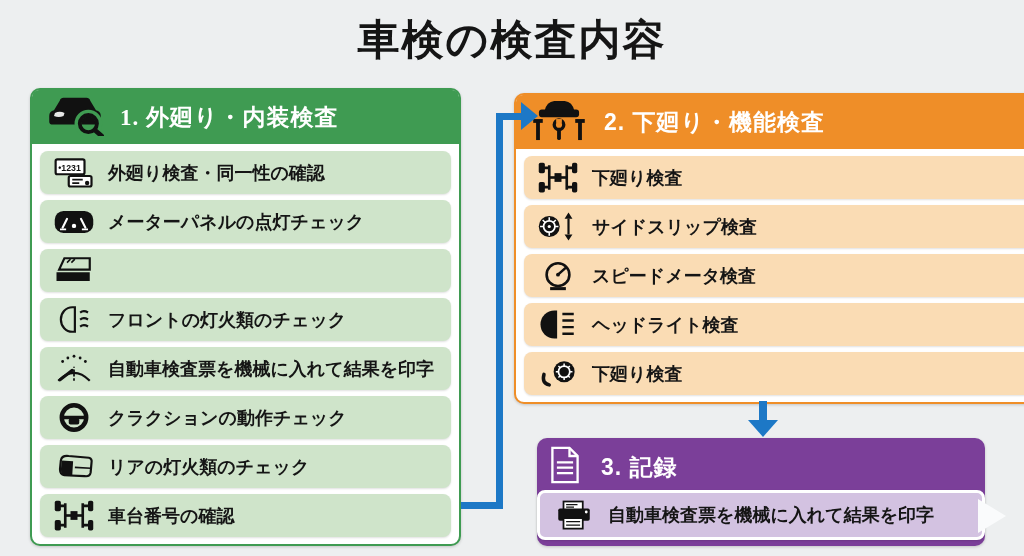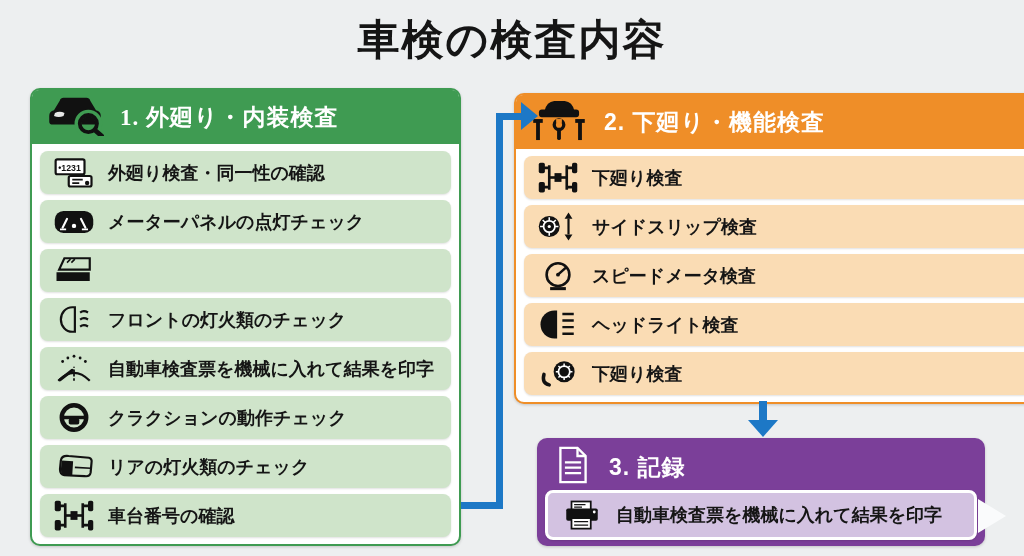--- a/index.html
+++ b/index.html
@@ -35,21 +35,21 @@
     box-shadow: 0 1px 2px rgba(0,0,0,.12);
   }
   .row:last-child { margin-bottom: 0; }
   .panel.green  .row { background: var(--green_light, #cfe4ca); }
   .panel.orange .row { background: var(--orange_light, #fadcb4); }
   .row .icon { width: 48px; display: flex; justify-content: center; align-items: center; flex: 0 0 48px; }
   .row-label { margin-left: 10px; font-size: 18px; font-weight: 700; color: var(--ink, #151515); white-space: nowrap; }
 
   .panel.purple {
     left: 537px; top: 438px; width: 448px; height: 108px;
-    background: var(--purple, #7b3f99); border: none; padding: 6px 8px 8px;
+    background: var(--purple, #7b3f99); border: none; padding: 6px 0 8px;
     z-index: 2;
   }
   .purple-header { height: 46px; display: flex; align-items: center; gap: 18px; padding: 0 10px; }
   .purple-header .h-label { color: #fff; font-size: 23px; font-weight: 700; letter-spacing: 1px; }
   .panel.purple .row {
     background: var(--purple_light, #d3c2e1);
     border: 3px solid #fff; height: 50px;
   }
 
   

